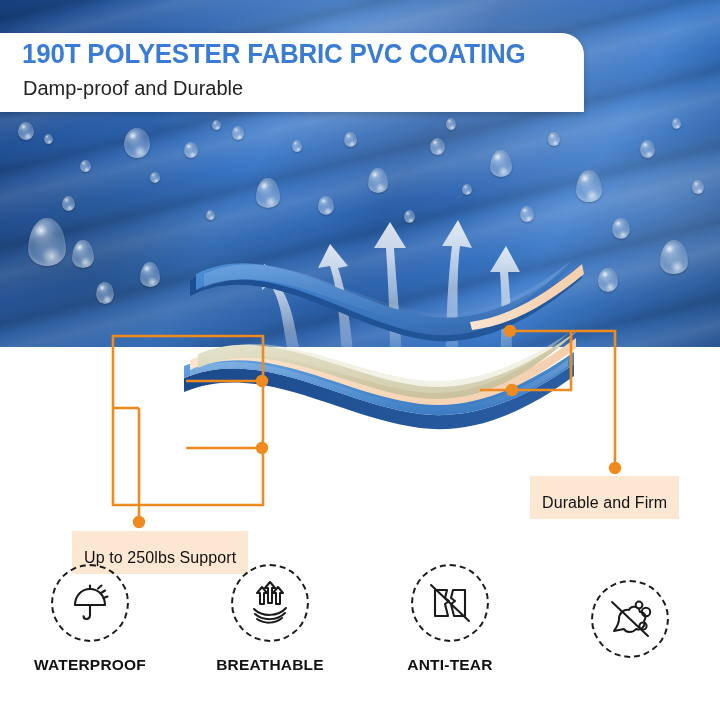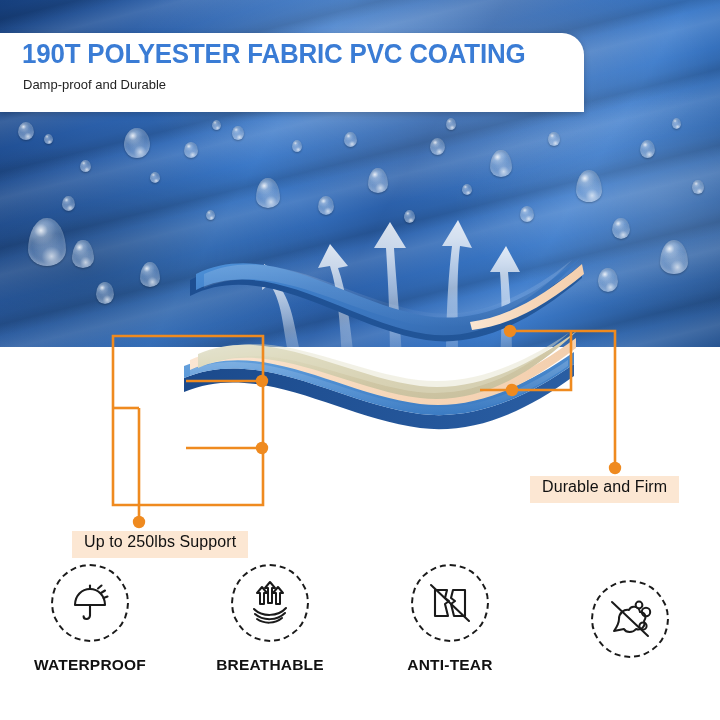--- a/index.html
+++ b/index.html
@@ -91,21 +91,21 @@
     color: #3a7cd5;
     white-space: nowrap;
     transform: scaleX(0.96);
     transform-origin: left center;
     font-family: "Liberation Sans Narrow", "Liberation Sans", sans-serif;
   }
   .banner-sub {
     position: absolute;
     left: 23px;
     top: 44px;
-    font-size: 13px;
+    font-size: 20px;
     color: #232323;
     white-space: nowrap;
   }
 
   
   .layers {
     position: absolute;
     left: 170px;
     top: 218px;
     width: 420px;
@@ -128,21 +128,21 @@
     position: absolute;
     left: 0; top: 0;
     width: 720px; height: 720px;
     pointer-events: none;
   }
   .tag {
     position: absolute;
     background: #fce7d3;
     color: #111111;
     font-size: 16px;
-    padding: 2px 12px 7px 12px;
+    padding: 18px 12px 7px 12px;
     white-space: nowrap;
     letter-spacing: 0.1px;
   }
   .tag-left  { left: 72px;  top: 531px; }
   .tag-right { left: 530px; top: 476px; }
 
   
   .features {
     position: absolute;
     left: 0;

